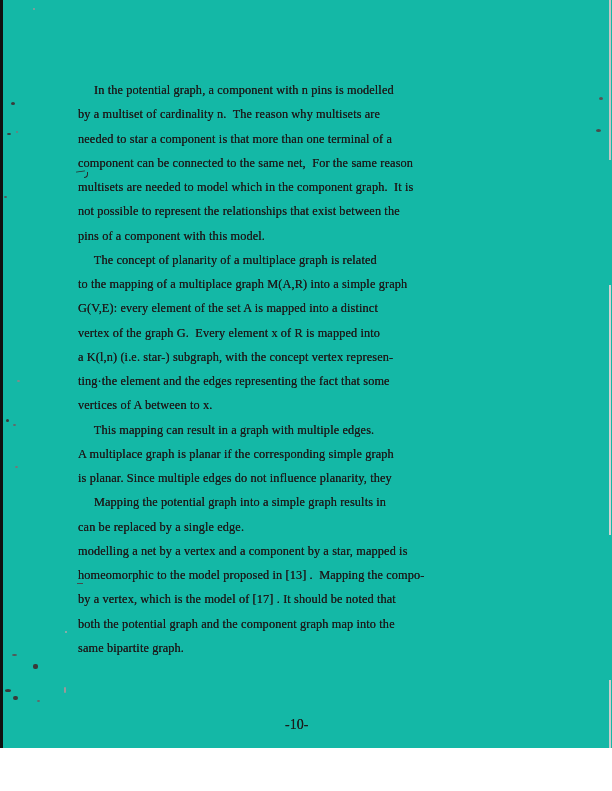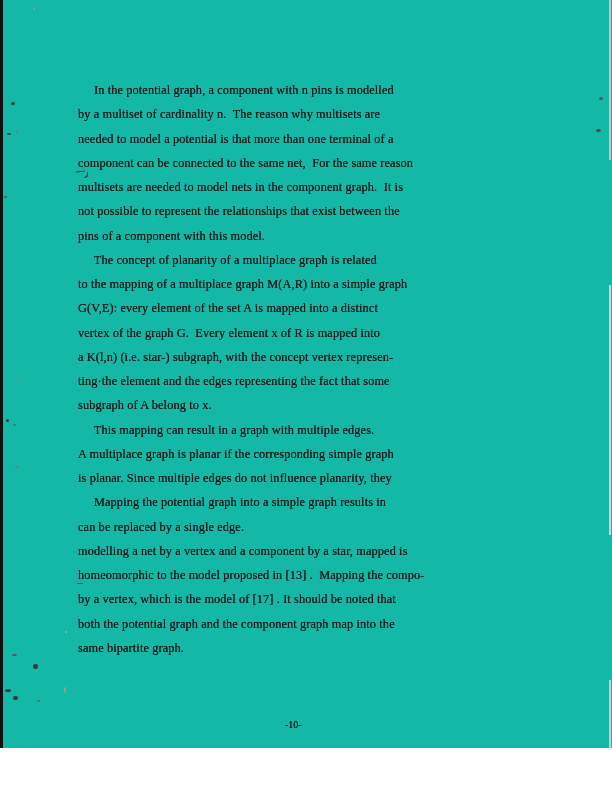--- a/index.html
+++ b/index.html
@@ -28,21 +28,21 @@
     font-size: 12.3px;
     letter-spacing: 0.12px;
     color: #1c1c1c;
     white-space: pre;
     text-shadow: 0 0 0.45px #1c1c1c;
   }
   .page-number {
     position: absolute;
     left: 285px;
     top: 713px;
-    font-size: 10px;
+    font-size: 14px;
     line-height: 24px;
     color: #1c1c1c;
     white-space: pre;
     text-shadow: 0 0 0.45px #1c1c1c;
   }
   
   .edge-left {
     position: absolute;
     left: 0; top: 0;
     width: 3px; height: 783px;
@@ -92,32 +92,32 @@
 <div class="page">
 
   <div class="edge-left"></div>
   <div class="edge-right-seg seg-a"></div>
   <div class="edge-right-seg seg-b"></div>
   <div class="edge-right-seg seg-c"></div>
 
   <div class="text-block">
     <div class="line">     In the potential graph, a component with n pins is modelled</div>
     <div class="line">by a multiset of cardinality n.  The reason why multisets are</div>
-    <div class="line">needed to model a potential is that more than one terminal of a</div>
+    <div class="line">needed to star a component is that more than one terminal of a</div>
     <div class="line">component can be connected to the same net,  For the same reason</div>
-    <div class="line">multisets are needed to model nets in the component graph.  It is</div>
+    <div class="line">multisets are needed to model which in the component graph.  It is</div>
     <div class="line">not possible to represent the relationships that exist between the</div>
     <div class="line">pins of a component with this model.</div>
     <div class="line">     The concept of planarity of a multiplace graph is related</div>
     <div class="line">to the mapping of a multiplace graph M(A,R) into a simple graph</div>
     <div class="line">G(V,E): every element of the set A is mapped into a distinct</div>
     <div class="line">vertex of the graph G.  Every element x of R is mapped into</div>
     <div class="line">a K(l,n) (i.e. star-) subgraph, with the concept vertex represen-</div>
     <div class="line">ting·the element and the edges representing the fact that some</div>
-    <div class="line">subgraph of A belong to x.</div>
+    <div class="line">vertices of A between to x.</div>
     <div class="line">     This mapping can result in a graph with multiple edges.</div>
     <div class="line">A multiplace graph is planar if the corresponding simple graph</div>
     <div class="line">is planar. Since multiple edges do not influence planarity, they</div>
     <div class="line">     Mapping the potential graph into a simple graph results in</div>
     <div class="line">can be replaced by a single edge.</div>
     <div class="line">modelling a net by a vertex and a component by a star, mapped is</div>
     <div class="line">homeomorphic to the model proposed in [13] .  Mapping the compo-</div>
     <div class="line">by a vertex, which is the model of [17] . It should be noted that</div>
     <div class="line">both the potential graph and the component graph map into the</div>
     <div class="line">same bipartite graph.</div>

